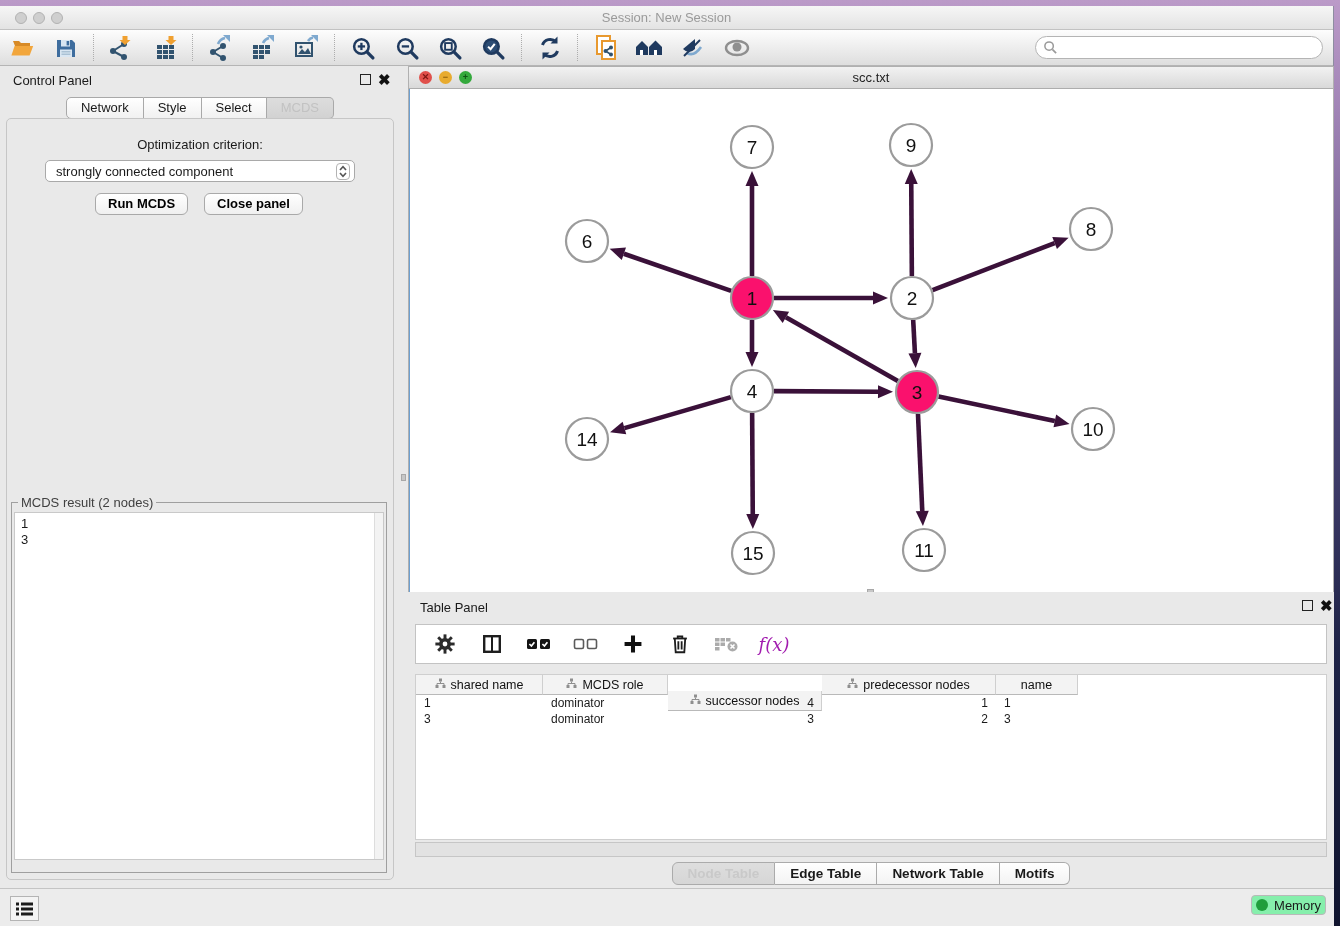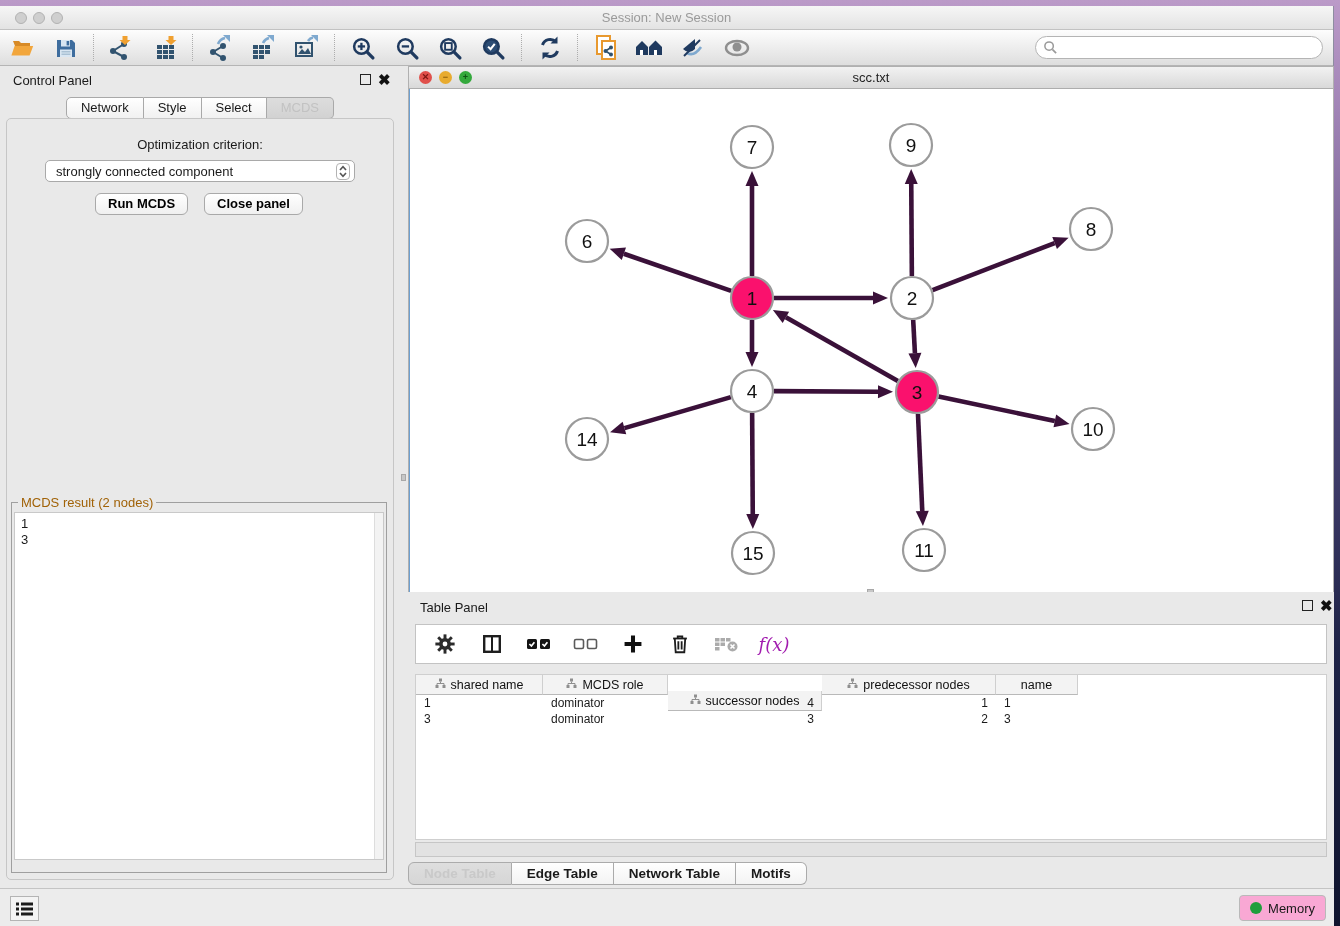--- a/index.html
+++ b/index.html
@@ -45,21 +45,21 @@
   #cp-body { position:absolute; left:6px; top:52px; width:388px; height:762px;
     background:#e9e9e9; border:1px solid #c6c6c6; border-radius:5px; }
   #opt-label { position:absolute; left:0; top:18px; width:100%; text-align:center; }
   #opt-select { position:absolute; left:38px; top:41px; width:310px; height:22px; background:#fff;
     border:1px solid #a9a9a9; border-radius:5px; display:flex; align-items:center; padding:0 4px 0 10px; }
   #opt-select .sel-text { flex:1; font-size:13px; }
   .cp-btn { position:absolute; top:74px; height:22px; background:linear-gradient(#ffffff,#f0f0f0);
     border:1px solid #a9a9a9; border-radius:6px; font-size:13px; padding:0 12px; line-height:20px;font-weight:bold; }
   #mcds-result { position:absolute; left:4px; top:376px; width:376px; height:378px;
     border:1px solid #9f9f9f; background:#e9e9e9; }
-  #mcds-result legend { font-size:13px; padding:0 3px; margin-left:6px; color:#a16207; }
+  #mcds-result legend { font-size:13px; padding:0 3px; margin-left:6px; color:#404040; }
   #mcds-text { position:absolute; left:2px; right:2px; top:2px; bottom:2px; background:#fff;
     border:1px solid #c9c9c9; font-size:13px; padding:3px 6px; line-height:16px; overflow:hidden; }
   #mcds-scroll { position:absolute; right:3px; top:3px; bottom:3px; width:9px; background:#f3f3f3; border-left:1px solid #ddd; }
 
   
   #v-divider { position:absolute; left:400px; top:0; width:8px; height:822px; background:#e9e9e9; }
   .grip { position:absolute; background:#c7c7c7; border:1px solid #a8a8a8; }
 
   
   #right { position:absolute; left:408px; top:0; width:926px; height:822px; }
@@ -79,33 +79,33 @@
     border:1px solid #c3c3c3; display:flex; align-items:center; gap:21px; padding-left:16px; }
   .tpt-btn { display:flex; align-items:center; justify-content:center; width:26px; height:26px; }
   .fx { font:italic 18px "DejaVu Serif", serif; color:#a21caf; }
   #tp-table { position:absolute; left:7px; top:82px; width:912px; height:166px; background:#fff; border:1px solid #cfcfcf; }
   #tp-head { position:absolute; left:0; top:0; height:20px; display:flex; }
   .th { height:20px; background:#f3f3f3; border-right:1px solid #cfcfcf; border-bottom:1px solid #b9b9b9;
     display:flex; align-items:center; justify-content:center; gap:5px; font-size:12.5px; color:#111; }
   .tp-row { position:absolute; left:0; height:16px; display:flex; font-size:12px; }
   .td { height:16px; padding:1px 8px 0 8px; }
   #tp-scroll { position:absolute; left:7px; top:250px; width:912px; height:15px; background:#e2e2e2; border:1px solid #c6c6c6; }
-  #tp-tabs { position:absolute; left:0; top:270px; width:100%; display:flex; justify-content:flex-start; }
+  #tp-tabs { position:absolute; left:0; top:270px; width:100%; display:flex; justify-content:center; }
   .bt-tab { height:23px; line-height:21px; padding:0 15px; background:linear-gradient(#ffffff,#f3f3f3);
     border:1px solid #ababab; border-left:none; font-size:13.5px; font-weight:bold; color:#1a1a1a; }
   .bt-tab:first-child { border-left:1px solid #ababab; border-radius:6px 0 0 6px; }
   .bt-tab:last-child { border-radius:0 6px 6px 0; }
   .bt-tab.sel { background:linear-gradient(#dedede,#d6d6d6); color:#c9c9c9; }
 
   
   #statusbar { position:absolute; left:0; top:882px; width:1334px; height:38px; background:#ececec; border-top:1px solid #c4c4c4; }
   #list-btn { position:absolute; left:10px; top:7px; width:29px; height:25px; background:#f4f4f4;
     border:1px solid #b4b4b4; display:flex; align-items:center; justify-content:center; }
-  #memory-btn { position:absolute; right:8px; top:6px; height:26px; background:#f9a8d4; border:1px solid #b9b9b9;
-    border-radius:4px; display:flex; align-items:center; gap:6px; padding:0 10px; font-size:13px; }
+  #memory-btn { position:absolute; right:8px; top:6px; height:20px; background:#86efac; border:1px solid #b9b9b9;
+    border-radius:4px; display:flex; align-items:center; gap:6px; padding:0 4px; font-size:13px; }
   #memory-dot { width:12px; height:12px; border-radius:50%; }
 </style>
 </head>
 <body>
 
 <div id="app">
 
   <div id="titlebar">
     <span class="tl-dot" style="left:15px"></span>
     <span class="tl-dot" style="left:33px"></span>

